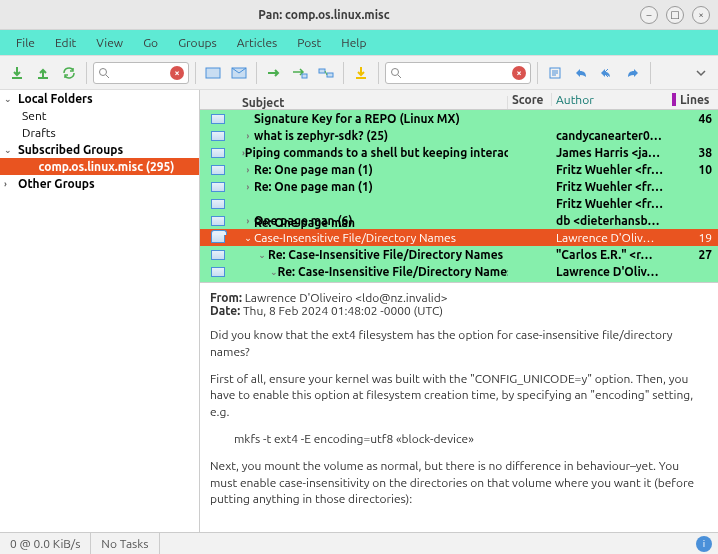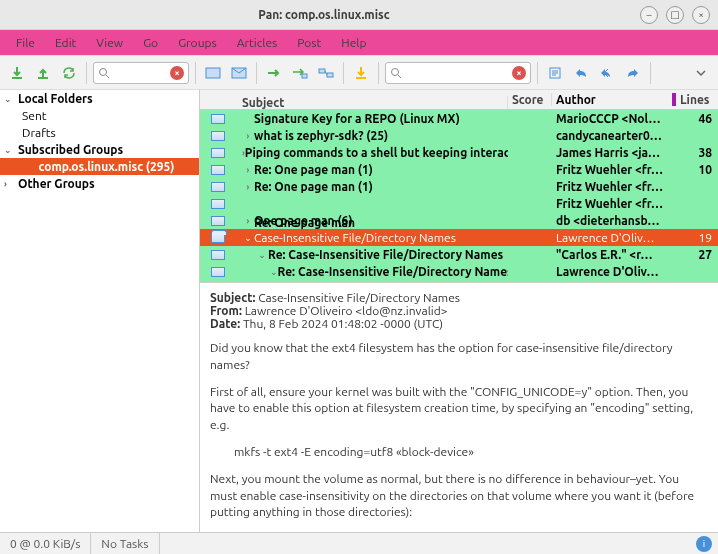--- a/index.html
+++ b/index.html
@@ -1,21 +1,21 @@
 <!DOCTYPE html>
 <html><head>
 <meta charset="utf-8">
 <style>
 * { margin: 0; padding: 0; box-sizing: border-box; font-family: "Ubuntu", "DejaVu Sans", sans-serif; font-size: 12px; }
 body { background: #f2f2f2; width: 718px; height: 554px; overflow: hidden; display: flex; flex-direction: column; }
 .titlebar { height: 30px; background: #e8e8e8; display: flex; align-items: center; padding: 0 8px; border-bottom: 1px solid #d4d4d4; }
 .titlebar-title { flex: 1; text-align: center; font-weight: bold; color: #3c3c3c; }
 .window-controls { display: flex; gap: 8px; }
 .window-btn { width: 18px; height: 18px; border-radius: 50%; border: 1px solid #999; display: flex; align-items: center; justify-content: center; font-size: 10px; color: #555; cursor: pointer; background: #f0f0f0; }
-.menubar { height: 26px; background: #ec4899; display: flex; align-items: center; padding: 0 6px; border-bottom: 1px solid #ddd; }
+.menubar { height: 26px; background: #5eead4; display: flex; align-items: center; padding: 0 6px; border-bottom: 1px solid #ddd; }
 .menu-item { padding: 4px 10px; color: #3c3c3c; cursor: pointer; }
 .toolbar { height: 34px; background: #f2f2f2; display: flex; align-items: center; padding: 0 6px; gap: 4px; border-bottom: 1px solid #ddd; }
 .tool-sep { width: 1px; height: 22px; background: #ccc; margin: 0 2px; }
 .tool-btn { width: 22px; height: 22px; display: flex; align-items: center; justify-content: center; cursor: pointer; border-radius: 3px; }
 .search-box { display: flex; align-items: center; border: 1px solid #bbb; border-radius: 3px; background: #fff; height: 22px; padding: 0 4px; }
 .search-input { border: none; outline: none; width: 60px; font-size: 12px; }
 .search-input.wide { width: 110px; }
 .clear-btn { width: 14px; height: 14px; border-radius: 50%; background: #d9534f; color: #fff; display: flex; align-items: center; justify-content: center; font-size: 9px; font-weight: bold; cursor: pointer; }
 .main-area { flex: 1; display: flex; overflow: hidden; background: #fff; }
 .sidebar { width: 200px; border-right: 1px solid #ccc; overflow-y: auto; background: #fff; }
@@ -23,21 +23,21 @@
 .folder-row.selected { background: #e95420; color: #fff; }
 .folder-toggle { width: 14px; display: inline-block; font-size: 9px; color: #666; }
 .indent-1 { padding-left: 22px; }
 .indent-2 { padding-left: 18px; justify-content: center; }
 .folder-row.bold { font-weight: bold; }
 .right-pane { flex: 1; display: flex; flex-direction: column; overflow: hidden; }
 .headers-row { display: flex; border-bottom: 1px solid #ccc; background: #f2f2f2; height: 20px; align-items: center; }
 .col-icon { width: 36px; border-right: 1px solid #ddd; }
 .col-subject { flex: 1; padding-left: 6px; border-right: 1px solid #ddd; font-weight: bold; color: #444; margin-top: 6px; }
 .col-score { width: 44px; padding-left: 4px; border-right: 1px solid #ddd; font-weight: bold; color: #444; }
-.col-author { width: 124px; padding-left: 4px; border-right: 4px solid #a21caf; font-weight: bold; color: #000000; }
+.col-author { width: 124px; padding-left: 4px; border-right: 4px solid #a21caf; font-weight: normal; color: #0f766e; }
 .col-lines { width: 42px; padding-left: 4px; font-weight: bold; color: #444; }
 .msg-list { flex: 1; overflow-y: auto; background: #86efac; }
 .msg-row { display: flex; height: 17px; align-items: center; cursor: pointer; }
 .msg-row.selected { background: #e95420; color: #fff; }
 .msg-row.bold { font-weight: bold; }
 .m-icon { width: 36px; display: flex; align-items: center; justify-content: center; gap: 2px; }
 .env-icon { width: 14px; height: 10px; border: 1px solid #4a90d9; background: linear-gradient(#e6f0fa, #c8ddf2); position: relative; }
 .env-icon.open::after { content: ""; position: absolute; top: -4px; left: -1px; width: 14px; height: 4px; border: 1px solid #4a90d9; border-bottom: none; background: #e6f0fa; border-radius: 3px 3px 0 0; }
 .m-subject { flex: 1; padding-left: 6px; white-space: nowrap; overflow: hidden; text-overflow: ellipsis; display: flex; align-items: center; }
 .m-score { width: 44px; }
@@ -219,21 +219,20 @@
     <div class="msg-list" id="msg-list">
         <div class="msg-row bold">
           <div class="m-icon">
             <div class="env-icon"></div>
           </div>
           <div class="m-subject" style="padding-left: 6px;">
             <span class="thread-toggle"></span>
             <span> Signature Key for a REPO (Linux MX)</span>
           </div>
           <div class="m-score"></div>
-          <div class="m-author">MarioCCCP &lt;Nol…</div>
           <div class="m-lines">46</div>
         </div>
         <div class="msg-row bold">
           <div class="m-icon">
             <div class="env-icon"></div>
           </div>
           <div class="m-subject" style="padding-left: 6px;">
             <span class="thread-toggle">›</span>
             <span> what is zephyr-sdk? (25)</span>
           </div>
@@ -337,21 +336,20 @@
           <div class="m-author">Lawrence D'Oliv…</div>
           <div class="m-lines"></div>
         </div>
         <div class="msg-row bold">
           <div class="m-score"></div>
         </div>
       </div>
 
     <div class="preview">
       <div class="preview-headers">
-        <div><strong>Subject:</strong> <span>Case-Insensitive File/Directory Names</span></div>
         <div><strong>From:</strong> <span>Lawrence D'Oliveiro &lt;ldo@nz.invalid&gt;</span></div>
         <div><strong>Date:</strong> <span>Thu, 8 Feb 2024 01:48:02 -0000 (UTC)</span></div>
       </div>
       <div class="preview-body">
         <p>Did you know that the ext4 filesystem has the option for case-insensitive file/directory names?</p>
         <p>First of all, ensure your kernel was built with the "CONFIG_UNICODE=y" option. Then, you have to enable this option at filesystem creation time, by specifying an "encoding" setting, e.g.</p>
         <p style="padding-left:24px">mkfs -t ext4 -E encoding=utf8 «block-device»</p>
         <p>Next, you mount the volume as normal, but there is no difference in behaviour–yet. You must enable case-insensitivity on the directories on that volume where you want it (before putting anything in those directories):</p>
       </div>
     </div>

